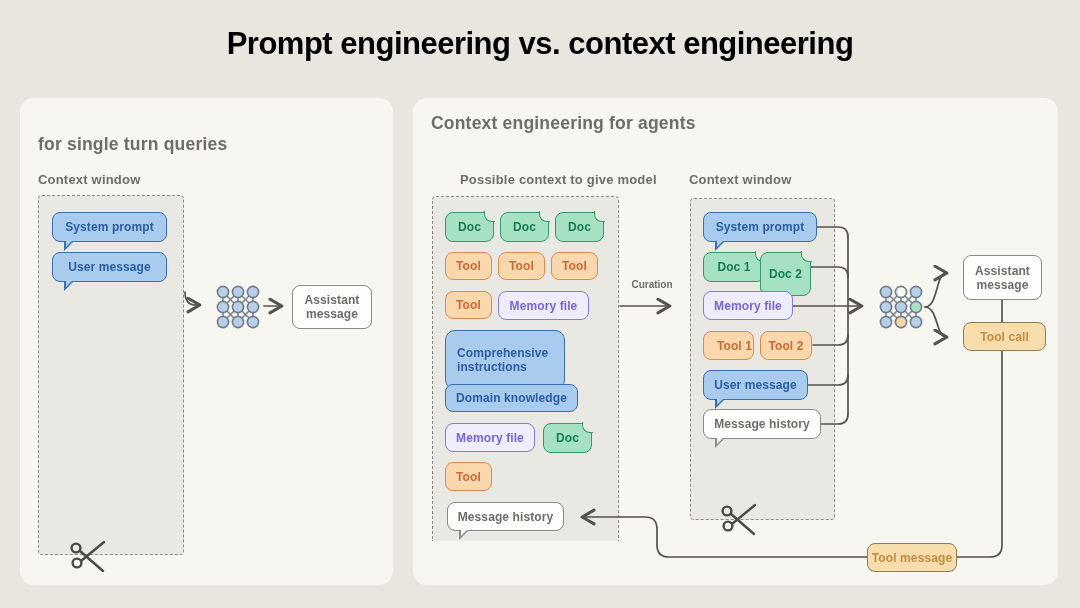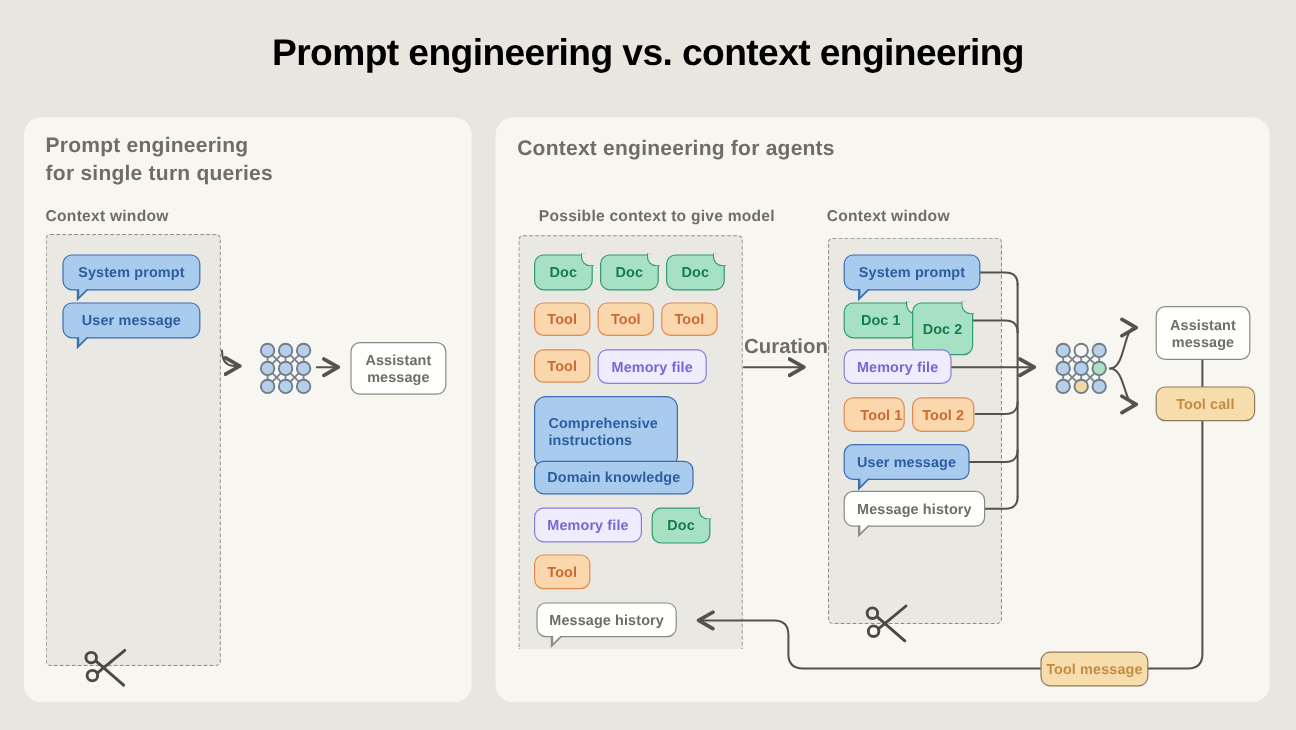--- a/index.html
+++ b/index.html
@@ -54,39 +54,39 @@
   }
   .doc{border-top-right-radius:0;}
   .doc::before{
     content:"";position:absolute;top:-1.6px;right:-1.6px;width:10px;height:10px;
     background:#eae8e2;border-left:1.6px solid var(--bc);
     border-bottom:1.6px solid var(--bc);border-bottom-left-radius:8px;
   }
   .leftpad{justify-content:flex-start;text-align:left;padding-left:11px;}
   .curation-label{
     position:absolute;left:620px;top:279px;width:64px;text-align:center;
-    font-size:17px;font-weight:700;color:#6e6d68;z-index:3;
+    font-size:10px;font-weight:700;color:#6e6d68;z-index:3;
   }
 </style>
 </head>
 <body>
 
 <div class="page-title">Prompt engineering vs. context engineering</div>
 
 <div class="panel panel-left"></div>
 <div class="panel panel-right"></div>
 
 <div class="panel-heading" style="left:38px;top:110px;">
-  <span>Prompt engineering</span><br>
+  <br>
   <span>for single turn queries</span>
 </div>
 <div class="section-label" style="left:38px;top:172px;">Context window</div>
 
 <div class="panel-heading" style="left:431px;top:112px;">Context engineering for agents</div>
-<div class="section-label" style="left:420px;top:172px;padding-left:29px;">Possible context to give model</div>
+<div class="section-label" style="left:431px;top:172px;padding-left:29px;">Possible context to give model</div>
 <div class="section-label" style="left:689px;top:172px;">Context window</div>
 <div class="curation-label">Curation</div>
 
 <div class="dashedbox" style="left:38px;top:195px;width:144px;height:358px;"></div>
 <div class="dashedbox openbottom" style="left:432px;top:196px;width:185px;height:344px;"></div>
 <div class="dashedbox" style="left:690px;top:198px;width:143px;height:320px;"></div>
 
 <svg class="wires" width="1080" height="608" viewBox="0 0 1080 608">
   <defs>
     <marker id="ah" markerWidth="11" markerHeight="11" refX="7.5" refY="5" orient="auto">

